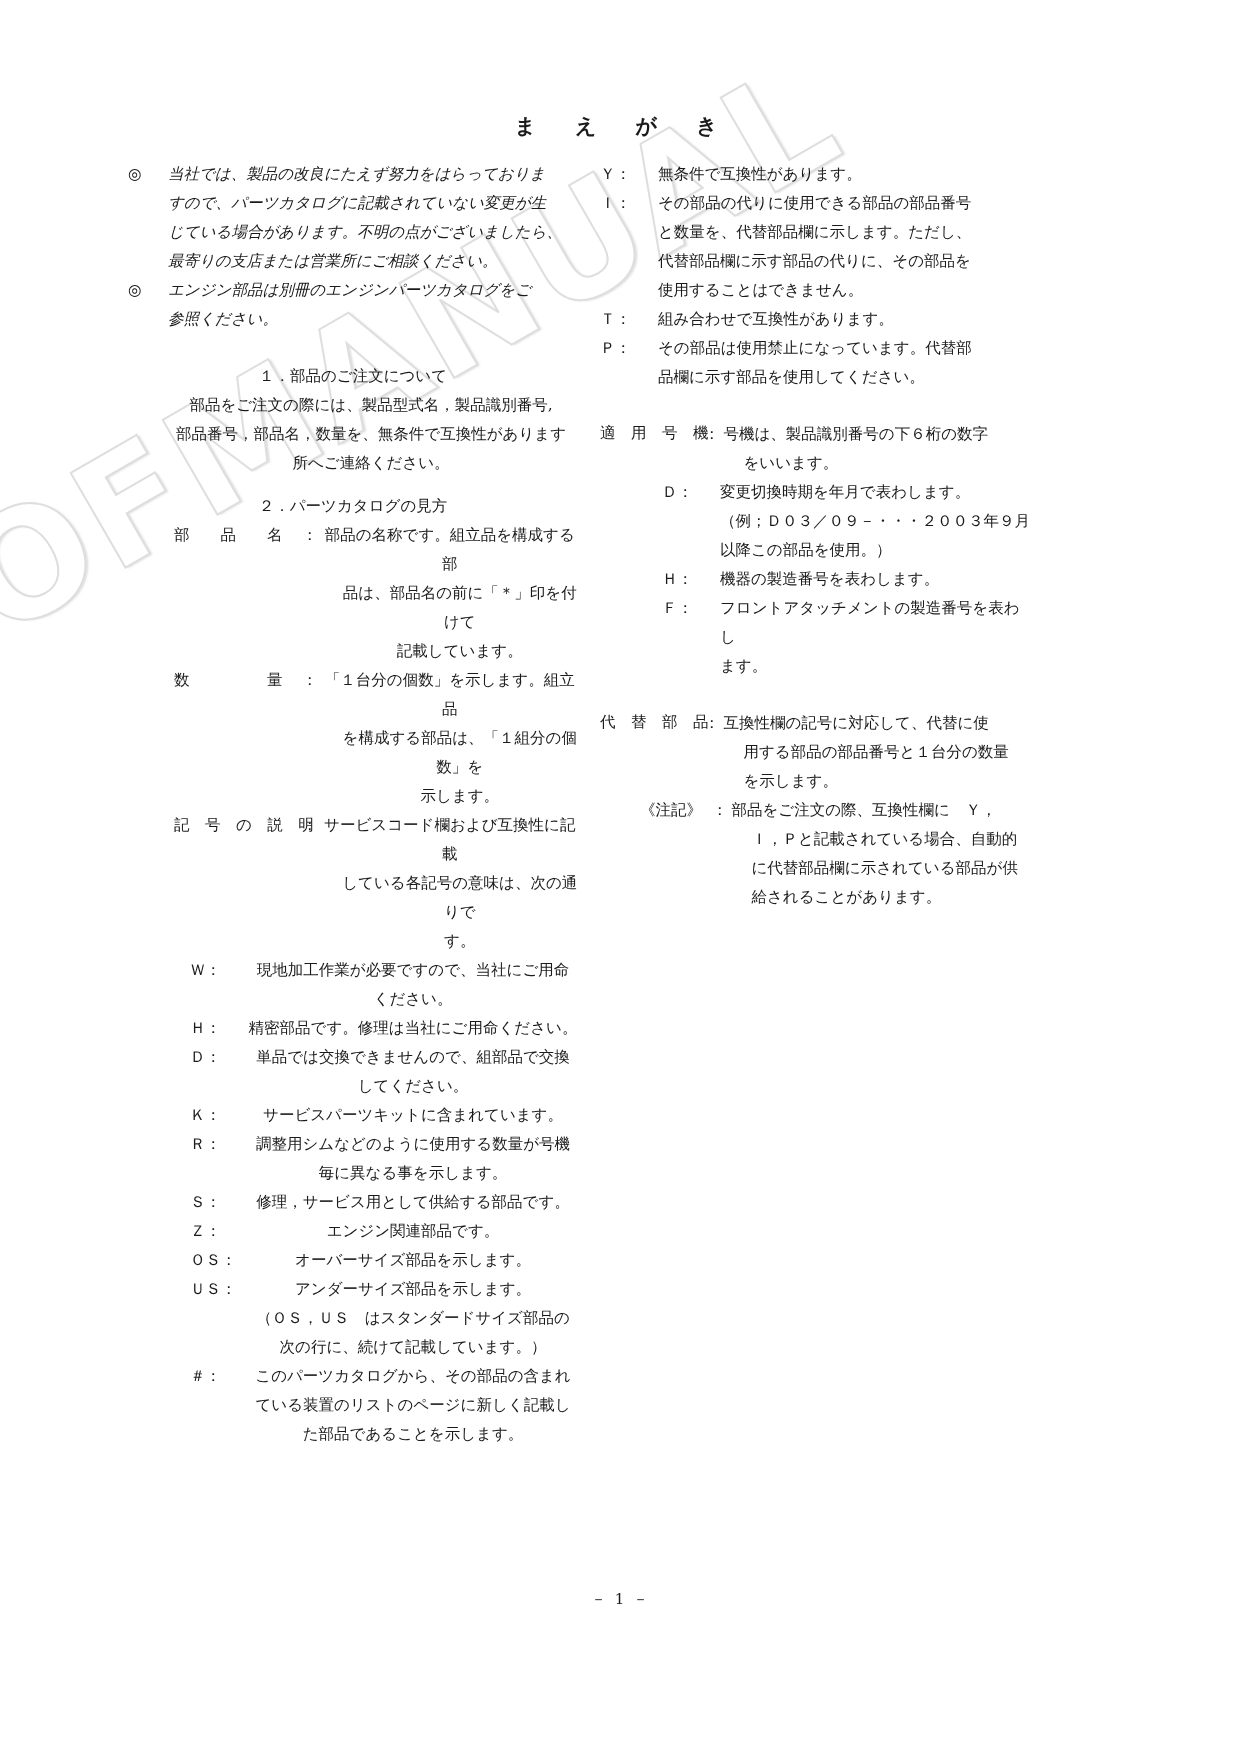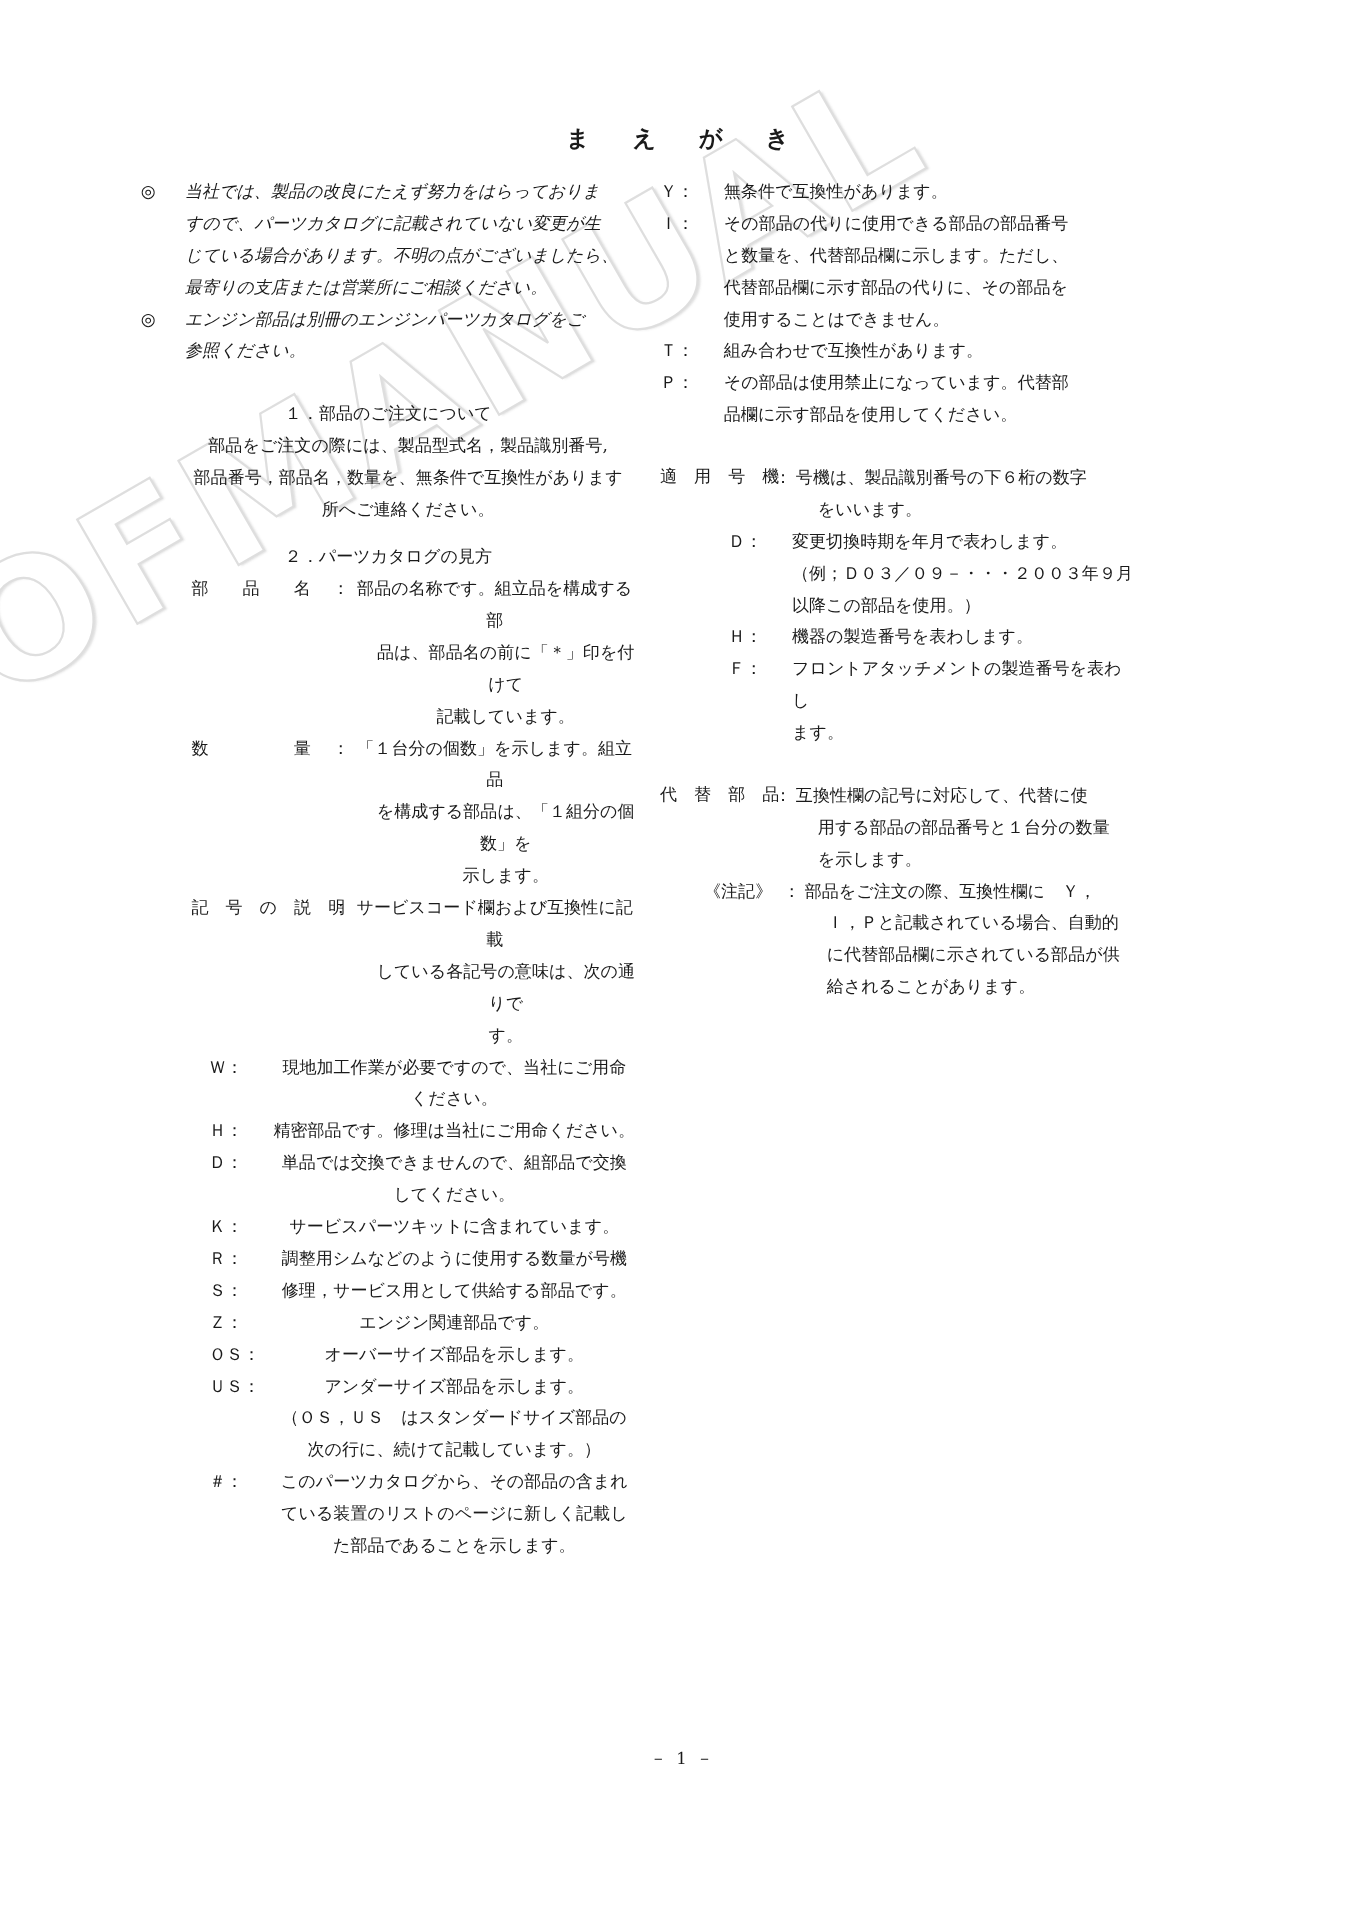--- a/index.html
+++ b/index.html
@@ -217,20 +217,21 @@
           <div class="lbl w-short">Ｋ：</div>
           <div class="txt">
             <p class="p">サービスパーツキットに含まれています。</p>
           </div>
         </div>
 
         <div class="def">
           <div class="lbl w-short">Ｒ：</div>
           <div class="txt">
             <p class="p">調整用シムなどのように使用する数量が号機</p>
+            <p class="p">毎に異なる事を示します。</p>
           </div>
         </div>
 
         <div class="def">
           <div class="lbl w-short">Ｓ：</div>
           <div class="txt">
             <p class="p">修理，サービス用として供給する部品です。</p>
           </div>
         </div>
 

